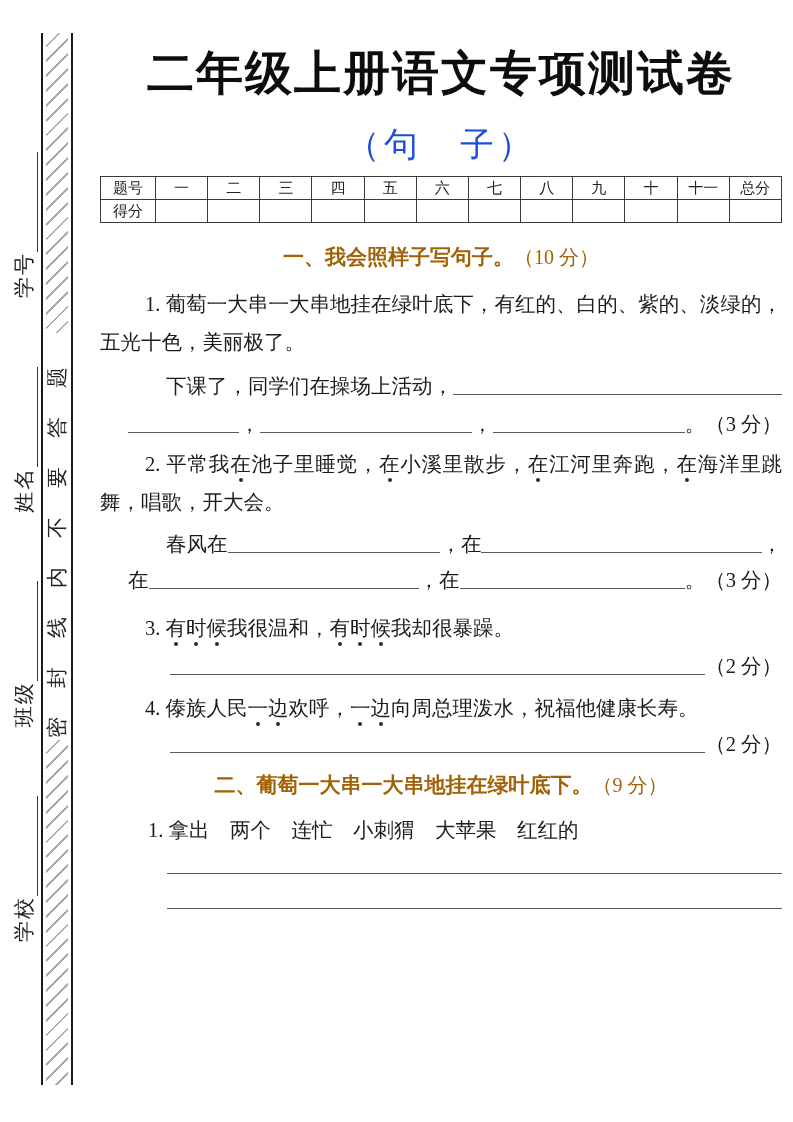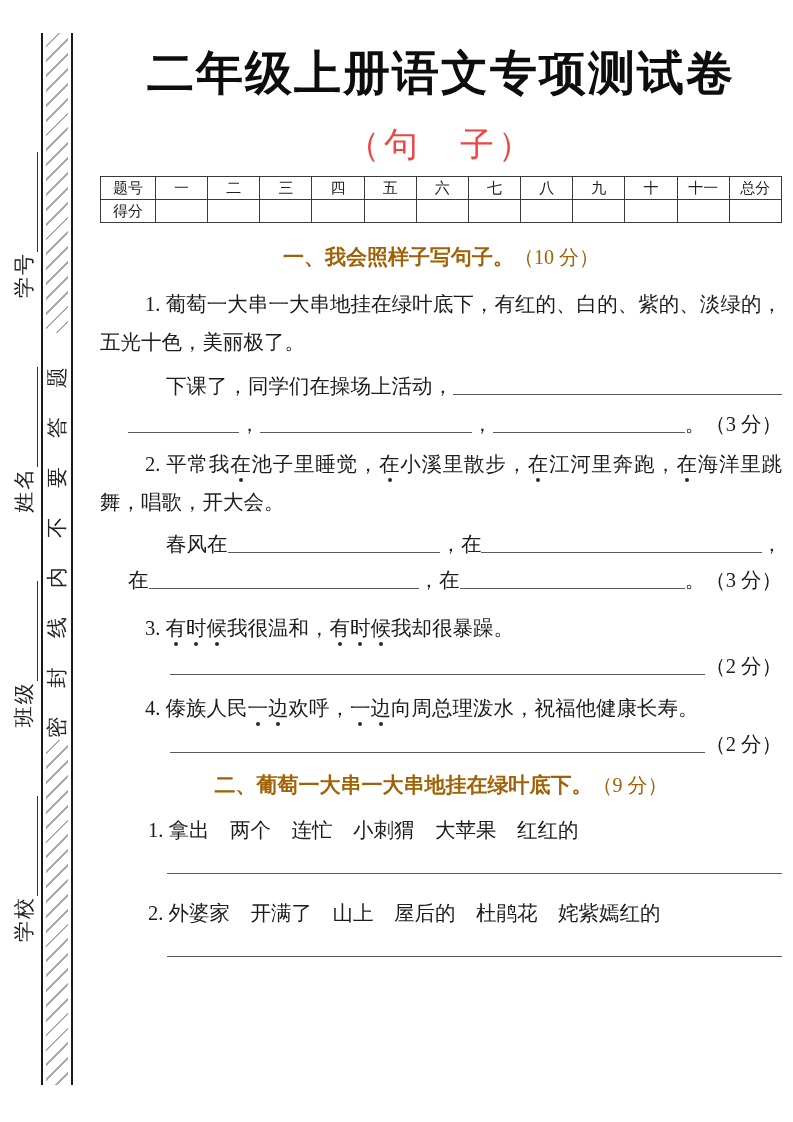--- a/index.html
+++ b/index.html
@@ -47,21 +47,21 @@
 
   
   .content{ position:absolute; left:100px; top:0; width:682px; }
 
   .title{
     margin:42px 0 0 0; text-align:center;
     font-family:"Liberation Sans","DejaVu Sans",sans-serif;
     font-weight:bold; font-size:47px; letter-spacing:2px; color:#0d0d0d;
     line-height:1.3;
   }
-  .subtitle{ margin-top:20px; text-align:center; font-size:34px; letter-spacing:4px; color:#ef4444; line-height:1.3; }
+  .subtitle{ margin-top:20px; text-align:center; font-size:34px; letter-spacing:4px; color:#1d4ed8; line-height:1.3; }
   .meta{ margin-top:12px; text-align:right; font-size:19px; padding-right:6px; color:#161616; }
 
   table.score-table{ margin-top:9px; width:100%; border-collapse:collapse; table-layout:fixed; }
   table.score-table td{
     border:1.2px solid #3a3a3a; height:22px;
     text-align:center; font-size:15px; color:#222; padding:0;
   }
   td.corner{ width:54px; }
 
   .sec-heading{
@@ -222,19 +222,18 @@
 
     <div class="sec-heading s2h">
       <span class="h-main">二、葡萄一大串一大串地挂在绿叶底下。</span><span class="h-score">（9 分）</span>
     </div>
 
     <div class="words ml48">1. 拿出　两个　连忙　小刺猬　大苹果　红红的</div>
     <div class="wline bl1 ml67">
         <span class="blank" style="flex-grow: 1;"></span>
       </div>
 
-    <div class="words words2 ml48">2. 外婆家　开满了　山上　屋后的　杜鹃花　姹紫嫣红的</div>
     <div class="wline bl2 ml67">
         <span class="blank" style="flex-grow: 1;"></span>
       </div>
 
   </div>
 </div>
 
 </body></html>

